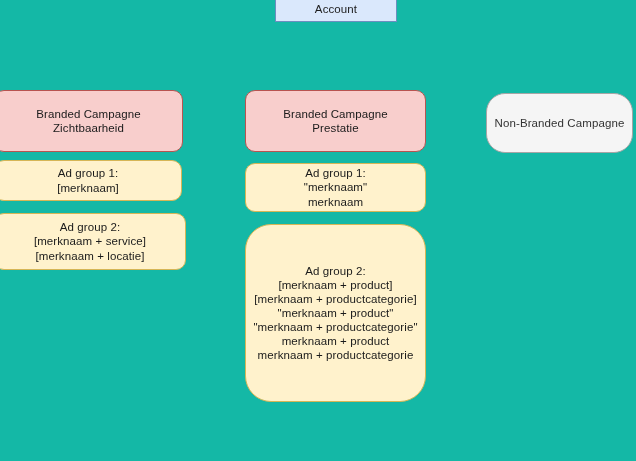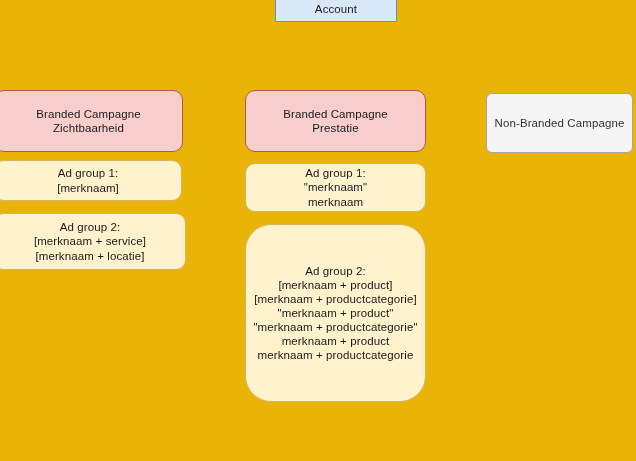--- a/index.html
+++ b/index.html
@@ -16,21 +16,21 @@
     font-family: "Liberation Sans", sans-serif;
     -webkit-font-smoothing: antialiased;
   }
 
   #canvas {
     position: absolute;
     left: 0;
     top: 0;
     width: 636px;
     height: 461px;
-    background: #eab308;
+    background: #14b8a6;
   }
 
   .node {
     position: absolute;
     box-sizing: border-box;
     display: flex;
     align-items: center;
     justify-content: center;
     text-align: center;
     line-height: 1.22;
@@ -54,21 +54,21 @@
     background: #f8cecc;
     border: 1px solid #b85450;
     border-radius: 10px;
     font-size: 11.5px;
   }
 
   
   .node--neutral {
     background: #f5f5f5;
     border: 1px solid #a6a6a6;
-    border-radius: 6px;
+    border-radius: 19px;
     font-size: 11.5px;
     color: #333333;
   }
 
   
   .node--adgroup {
     background: #fff2cc;
     border: 1px solid #d6b656;
     border-radius: 10px;
     font-size: 11.5px;

